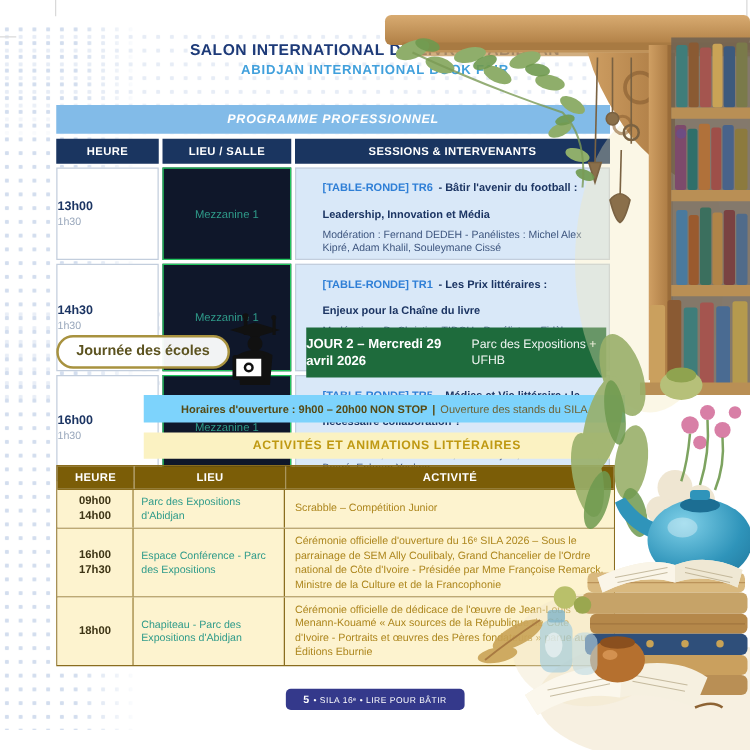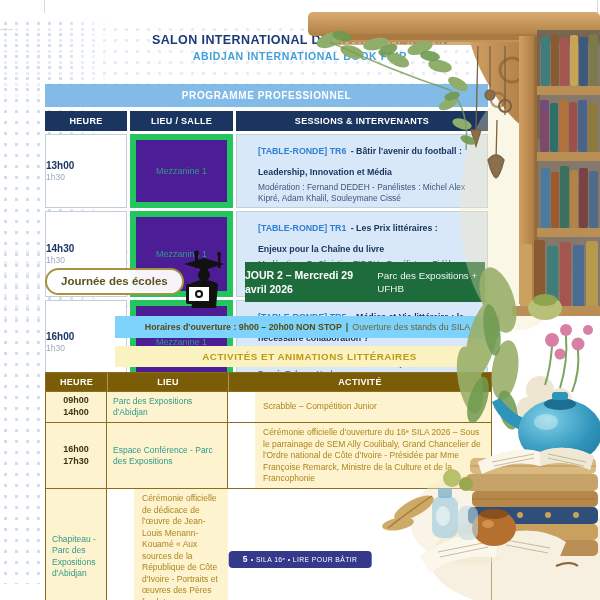--- a/index.html
+++ b/index.html
@@ -29,30 +29,30 @@
 
   
   .title-fr{left:0;top:33px;width:600px;text-align:center;
     font-size:12.5px;font-weight:bold;letter-spacing:.4px;color:#1d3a78;}
   .title-en{left:0;top:50px;width:600px;text-align:center;
     font-size:10.5px;font-weight:bold;letter-spacing:.6px;color:#41a0dc;}
 
   
   .pro-wrap{left:45px;top:84px;width:443px;}
   .banner-blue{height:23px;background:#82bbe8;color:#fff;font-weight:bold;
-    font-size:10px;letter-spacing:.6px;display:flex;align-items:center;justify-content:center;}
+    font-size:10px;letter-spacing:.6px;display:flex;align-items:center;justify-content:center;font-style:italic;}
   .pro-grid{display:grid;grid-template-columns:82px 103px 1fr;gap:3px;margin-top:4px;}
   .pro-h{background:#1a3560;color:#fff;font-weight:bold;font-size:9px;letter-spacing:.3px;
     display:flex;align-items:center;justify-content:center;height:20px;}
   .pro-row{display:grid;grid-template-columns:82px 103px 1fr;gap:3px;margin-top:3px;}
   .cell-time{background:#fff;border:1px solid #c3cedd;display:flex;flex-direction:column;
     align-items:flex-start;justify-content:center;line-height:1.25;}
   .cell-time .t{font-size:10px;font-weight:bold;color:#1c3563;}
   .cell-time .d{font-size:8.5px;color:#9aa8bc;}
-  .cell-room{background:#4c1d95;border:6px solid #22c55e;display:flex;align-items:center;
+  .cell-room{background:#0f172a;border:1px solid #22c55e;display:flex;align-items:center;
     justify-content:center;font-size:9px;color:#2f9b8a;text-align:center;}
   .cell-sess{background:#d9e8f8;border:1px solid #c3cedd;padding:4px 21px;line-height:1.3;}
   .sess-tag{color:#2f7fd6;font-weight:bold;font-size:8.8px;}
   .sess-title{color:#1c3563;font-weight:bold;font-size:8.8px;}
   .sess-det{color:#3d557e;font-size:8.4px;margin-top:1px;}
 
   
   .badge-schools{left:45px;top:268px;padding:5px 14px 6px;background:rgba(255,255,255,.95);
     border:2px solid #a8923f;border-radius:16px;font-size:11.5px;font-weight:bold;color:#5c5320;}
   .grad-icon{left:170px;top:250px;}
@@ -78,21 +78,21 @@
   .act-grid{display:grid;grid-template-columns:61px 121px 1fr;}
   .act-h{background:#7b5d07;color:#fff;font-weight:bold;font-size:9px;letter-spacing:.3px;
     display:flex;align-items:center;justify-content:center;height:18px;border-left:1px solid rgba(255,255,255,.35);}
   .act-h:first-child{border-left:none;}
   .act-row{display:grid;grid-template-columns:61px 121px 1fr;border-top:1px solid #8a6d1f;}
   .act-time{background:#fdf3cf;border-right:1px solid #8a6d1f;display:flex;flex-direction:column;
     align-items:center;justify-content:center;font-size:9px;font-weight:bold;color:#3d3415;line-height:1.3;}
   .act-place{background:#fdf3cf;border-right:1px solid #8a6d1f;display:flex;align-items:center;
     padding:4px 6px;font-size:8.5px;color:#2f9b8a;line-height:1.3;}
   .act-text{background:#fdf3cf;display:flex;align-items:center;padding:4px 8px;
-    font-size:8.5px;color:#ad861d;line-height:1.35;margin-left:27px;}
+    font-size:8.5px;color:#ad861d;line-height:1.35;}
 
   
   .footer-pill{left:50%;top:551px;transform:translateX(-50%);background:#34398b;color:#fff;
     border-radius:4px;padding:3px 14px 4px;font-size:6.8px;letter-spacing:.4px;
     display:flex;align-items:baseline;gap:3px;white-space:nowrap;}
   .footer-pill .num{font-size:8.5px;font-weight:bold;}
 
   .illustration{left:0;top:0;width:600px;height:600px;pointer-events:none;}
 </style>
 </head>
@@ -207,20 +207,24 @@
   <div class="act-row">
     <div class="act-time">
       <span>16h00</span>
       <span>17h30</span>
     </div>
     <div class="act-place">Espace Conférence - Parc des Expositions</div>
     <div class="act-text">Cérémonie officielle d'ouverture du 16ᵉ SILA 2026 – Sous le parrainage de SEM Ally Coulibaly, Grand Chancelier de l'Ordre national de Côte d'Ivoire - Présidée par Mme Françoise Remarck, Ministre de la Culture et de la Francophonie</div>
   </div>
 
   <div class="act-row">
+    <div class="act-time">
+      <span>18h00</span>
+      <span></span>
+    </div>
     <div class="act-place">Chapiteau - Parc des Expositions d'Abidjan</div>
     <div class="act-text">Cérémonie officielle de dédicace de l'œuvre de Jean-Louis Menann-Kouamé « Aux sources de la République de Côte d'Ivoire - Portraits et œuvres des Pères fondateurs » parue aux Éditions Eburnie</div>
   </div>
 </div>
 
 <div class="abs footer-pill">
   <span class="num">5</span>
   <span>• SILA 16ᵉ • LIRE POUR BÂTIR</span>
 </div>
 

